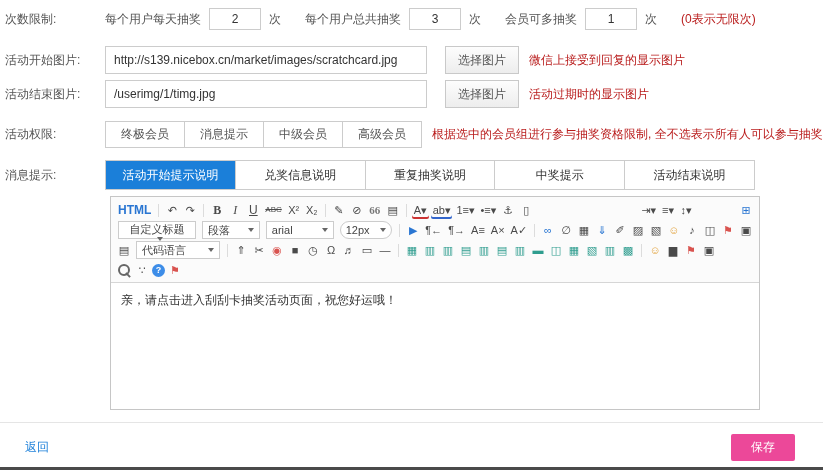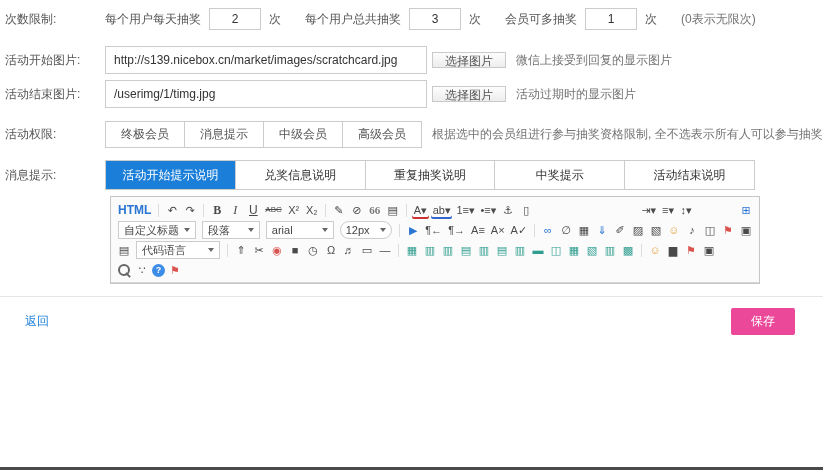--- a/index.html
+++ b/index.html
@@ -16,26 +16,26 @@
   .frow.r3 { margin-bottom:13px; }
   .frow.r4 { margin-bottom:12px; }
   .frow.r5 { margin-bottom:6px; }
   .flabel { flex:0 0 100px; color:#555; }
   .ctrl { display:flex; align-items:center; }
 
   .num-input { width:52px; height:22px; border:1px solid #ccc; text-align:center;
     color:#333; font-size:12px; margin:0 8px; font-family:inherit; }
   .unit { margin-right:24px; }
   .unit:last-of-type { margin-right:10px; }
-  .paren-hint, .hint { color:#737373; }
+  .paren-hint, .hint { color:#b91c1c; }
   .hint { margin-left:10px; }
 
   .url-input { width:322px; height:28px; border:1px solid #ccc; padding:0 8px;
     color:#333; font-size:12px; font-family:inherit; }
-  .pick-btn { height:16px; padding:0 12px; margin-left:5px; border:1px solid #c9c9c9;
+  .pick-btn { height:28px; padding:0 12px; margin-left:18px; border:1px solid #c9c9c9;
     background:linear-gradient(#fdfdfd,#ededed); color:#555; cursor:pointer;
     font-size:12px; font-family:inherit; }
 
   .grp-btn { height:27px; padding:0 15px; border:1px solid #ccc; background:#fff;
     color:#555; font-size:12px; margin-left:-1px; cursor:pointer; font-family:inherit; }
   .grp-btn:first-child { margin-left:0; }
 
   .tabs { display:flex; width:650px; height:30px; border:1px solid #ccc; }
   .tab { flex:1; display:flex; align-items:center; justify-content:center;
     border-left:1px solid #ccc; cursor:pointer; color:#333; background:#fff; }
@@ -47,21 +47,21 @@
   .tb-row { display:flex; align-items:center; height:20px; }
   .tgroup { display:flex; align-items:center; }
   .tgroup.push { margin-left:auto; margin-right:42px; }
   .ti { display:inline-flex; align-items:center; justify-content:center;
     min-width:16px; height:17px; padding:0 2px; margin:0 1px; font-size:11px;
     line-height:1; color:#4a4a4a; cursor:pointer; border-radius:2px; white-space:nowrap; }
   .sep { width:1px; height:13px; background:#dcdcdc; margin:0 4px; }
   .tsel { display:inline-flex; justify-content:space-between; align-items:center;
     border:1px solid #ccc; background:#fff; height:18px; padding:0 5px; margin:0 3px;
     font-size:11px; color:#444; cursor:pointer; }
-  .tsel.w1{width:90px;} .tsel.w2{width:66px;} .tsel.w3{width:78px;}
+  .tsel.w1{width:90px;flex-direction:column;} .tsel.w2{width:66px;} .tsel.w3{width:78px;}
   .tsel.w4{width:60px;border-radius:9px;} .tsel.w5{width:84px;}
   .caret { width:0; height:0; border-left:3px solid transparent;
     border-right:3px solid transparent; border-top:4px solid #666; margin-left:5px; }
 
   .ti[data-name="source-button"]{color:#2a76d2;font-weight:bold;font-size:12px;}
   .ti[data-name="bold-icon"]{font-weight:bold;font-family:"Liberation Serif",serif;font-size:12px;}
   .ti[data-name="italic-icon"]{font-style:italic;font-family:"Liberation Serif",serif;font-size:12px;}
   .ti[data-name="underline-icon"]{text-decoration:underline;font-size:12px;}
   .ti[data-name="strikethrough-icon"]{text-decoration:line-through;font-size:8px;}
   .ti[data-name="blockquote-icon"]{font-weight:bold;font-family:"Liberation Serif",serif;color:#777;}
@@ -292,20 +292,21 @@
       <div class="tb-row" data-name="toolbar-row-4">
         <span class="tgroup" data-name="toolbar-group">
             <span class="ti" data-name="search-icon"></span>
             <span class="ti" data-name="replace-icon">∵</span>
             <span class="ti" data-name="help-icon">?</span>
             <span class="ti" data-name="snapshot-icon">⚑</span>
           </span>
       </div>
 
     </div>
+    <div class="edit-body" data-name="editor-content">亲，请点击进入刮刮卡抽奖活动页面，祝您好运哦！</div>
   </div>
 
 </div>
 
 <div class="footer" data-name="footer-bar">
   <a class="back-link" data-name="back-link">返回</a>
   <button class="save-btn" data-name="save-button">保存</button>
 </div>
 <div class="bottom-strip" data-name="bottom-edge-strip"></div>
 

